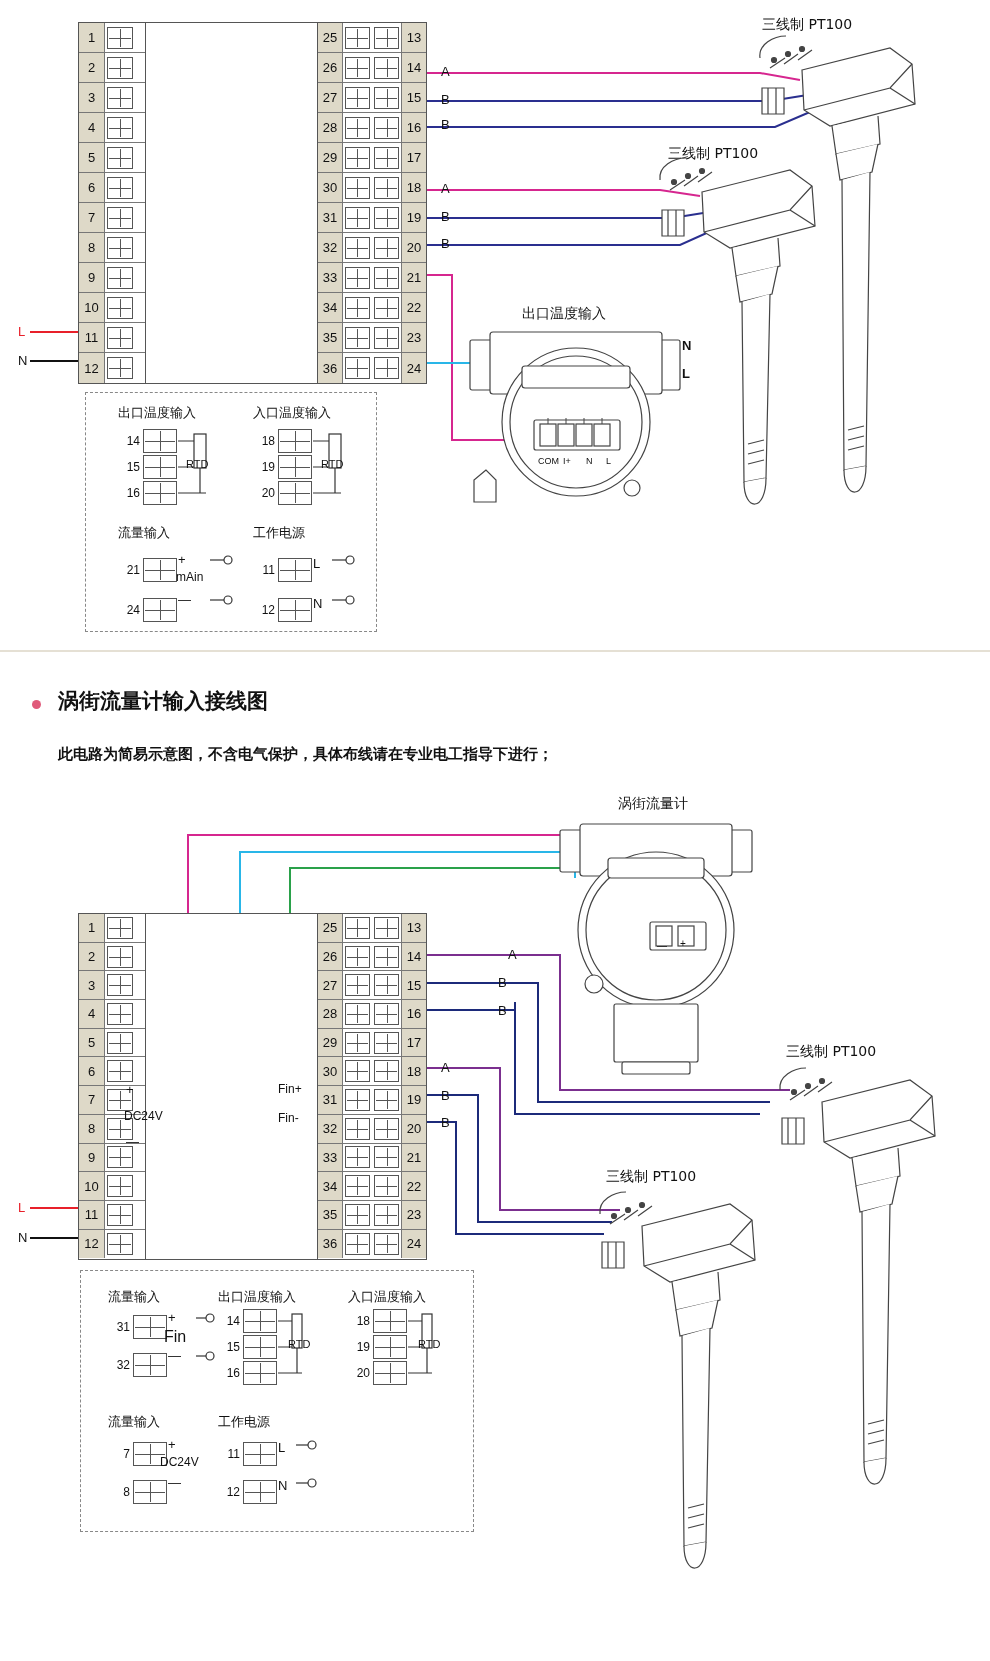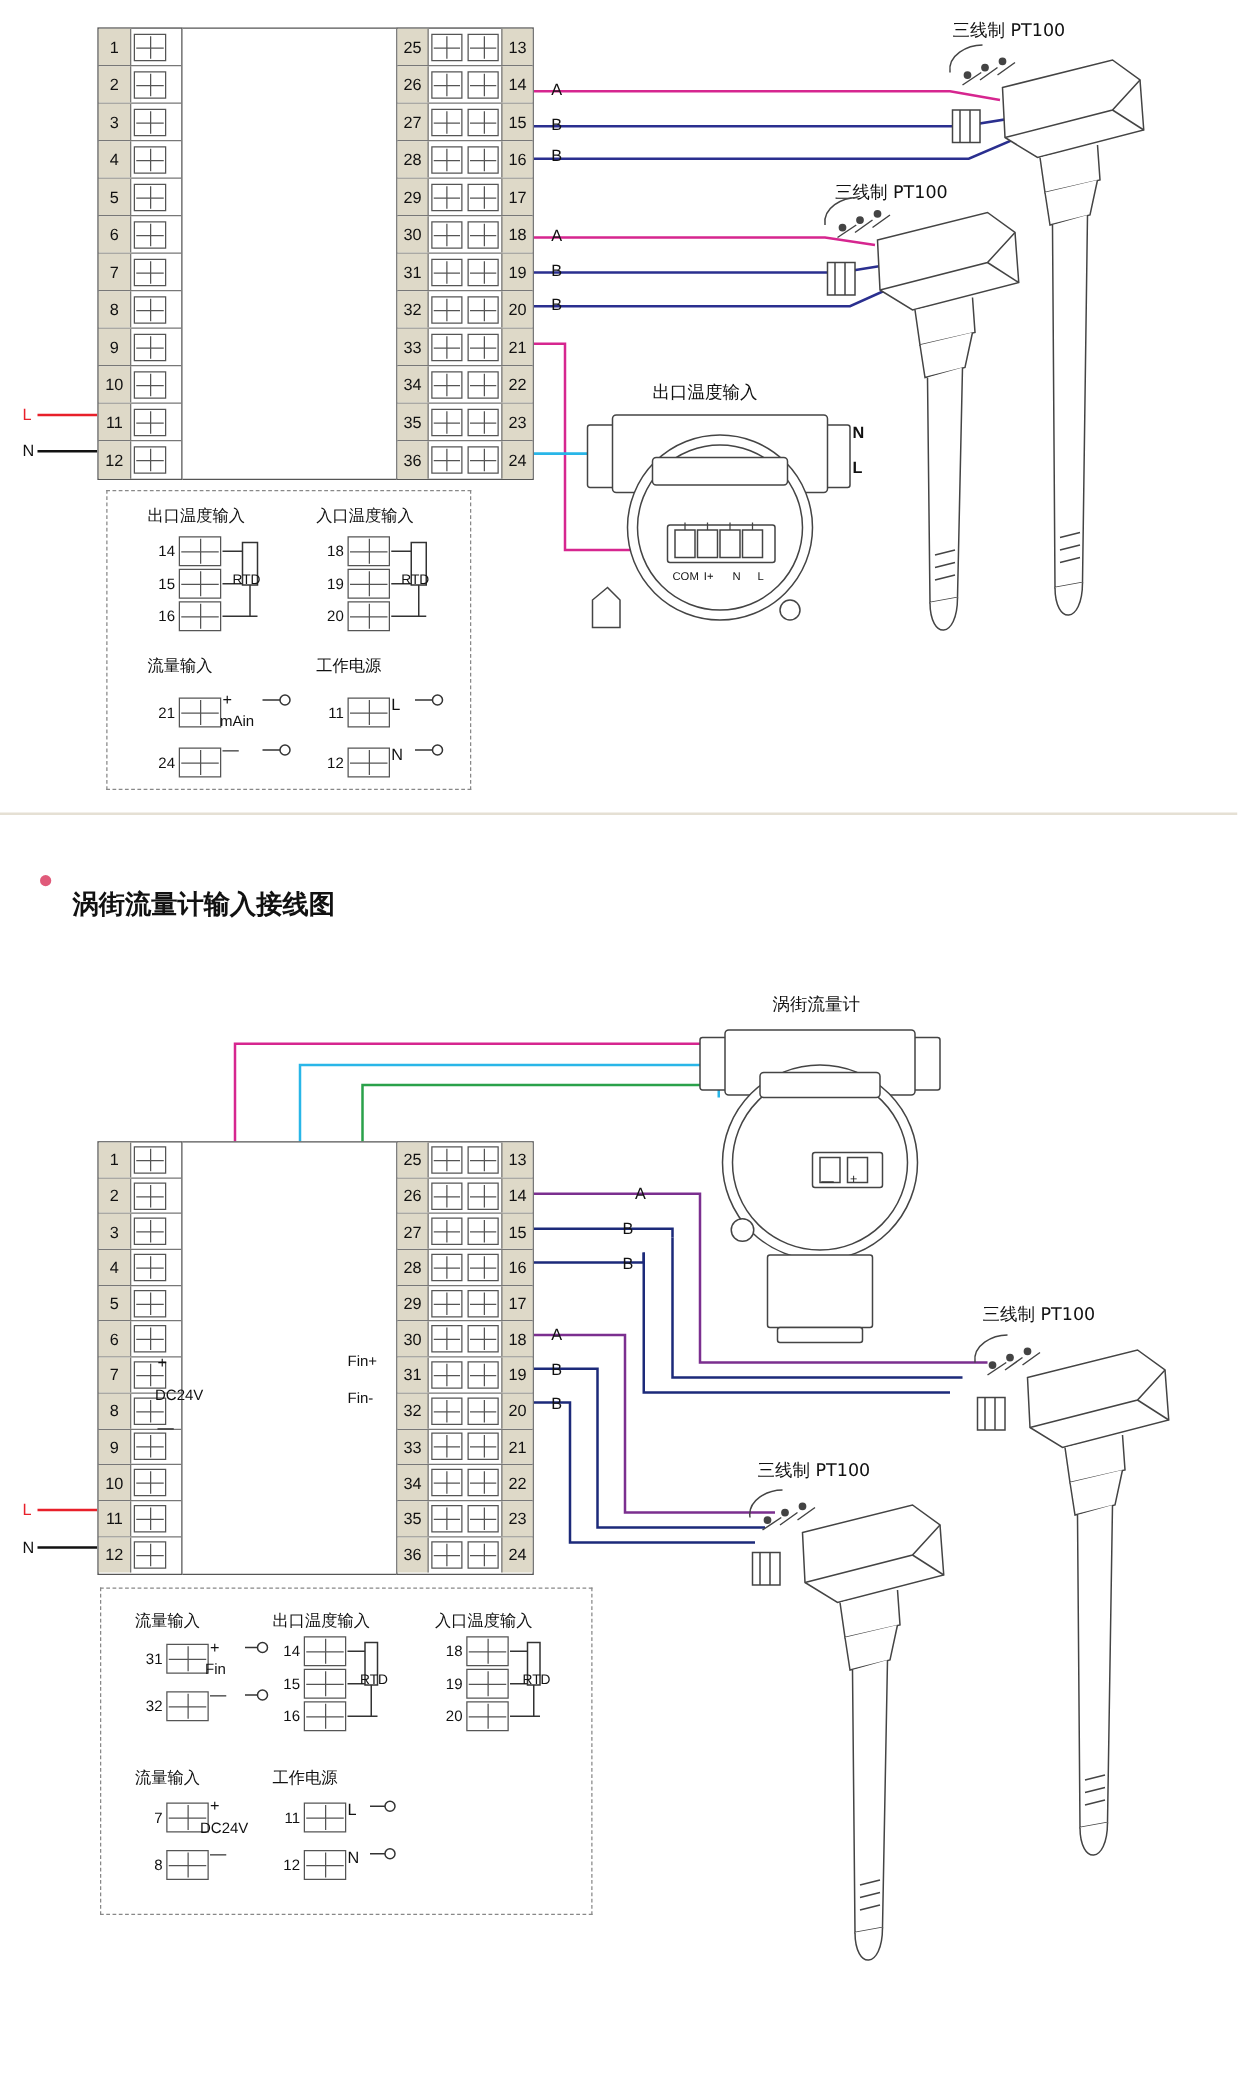--- a/index.html
+++ b/index.html
@@ -358,21 +358,22 @@
       <path d="M0,8 h14"></path>
         <circle cx="18" cy="8" r="4"></circle>
       <path d="M0,48 h14"></path>
         <circle cx="18" cy="48" r="4"></circle>
     </g>
   </svg>
 
   <div class="divider" style="top:650px;"></div>
 
   <span class="bullet abs" style="left:32px;top:700px;"></span>
-  <span class="abs sectitle" style="left:58px;top:687px;margin-top:22px;">涡街流量计输入接线图</span>
+  <span class="abs sectitle" style="left:58px;top:687px;">涡街流量计输入接线图</span>
+  <span class="abs secnote" style="left:58px;top:745px;">此电路为简易示意图，不含电气保护，具体布线请在专业电工指导下进行；</span>
 
   <svg width="990" height="900" style="top:790px;left:0;">
 
     <path d="M188,340 L188,45 L600,45 L600,80" stroke="#d6268f" stroke-width="2" fill="none"></path>
     <path d="M240,340 L240,62 L575,62 L575,88" stroke="#29b6e8" stroke-width="2" fill="none"></path>
     <path d="M290,300 L290,78 L640,78 L640,108" stroke="#2aa14a" stroke-width="2" fill="none"></path>
 
     <path d="M130,298 L290,298" stroke="#2aa14a" stroke-width="2" fill="none"></path>
 
     <path d="M130,340 L425,340" stroke="#29b6e8" stroke-width="2" fill="none"></path>
@@ -614,21 +615,21 @@
         <span class="minilabel">31</span>
         <span class="minibox"></span>
       </div>
     <div class="minirow" style="height:38px;">
         <span class="minilabel">32</span>
         <span class="minibox"></span>
       </div>
   </div>
   <span class="lbl" style="left:168px;top:1310px;">+</span>
   <span class="lbl" style="left:168px;top:1348px;">—</span>
-  <span class="lbl" style="left:164px;top:1328px;font-size:12px;">Fin</span>
+  <span class="lbl" style="left:164px;top:1328px;font-size:16px;">Fin</span>
   <svg width="40" height="56" style="left:196px;top:1310px;">
     <g stroke="#333" fill="none" stroke-width="1.2">
       <path d="M0,8 h10"></path>
         <circle cx="14" cy="8" r="4"></circle>
       <path d="M0,46 h10"></path>
         <circle cx="14" cy="46" r="4"></circle>
     </g>
   </svg>
 
   <div class="mini" style="left:218px;top:1308px;">

